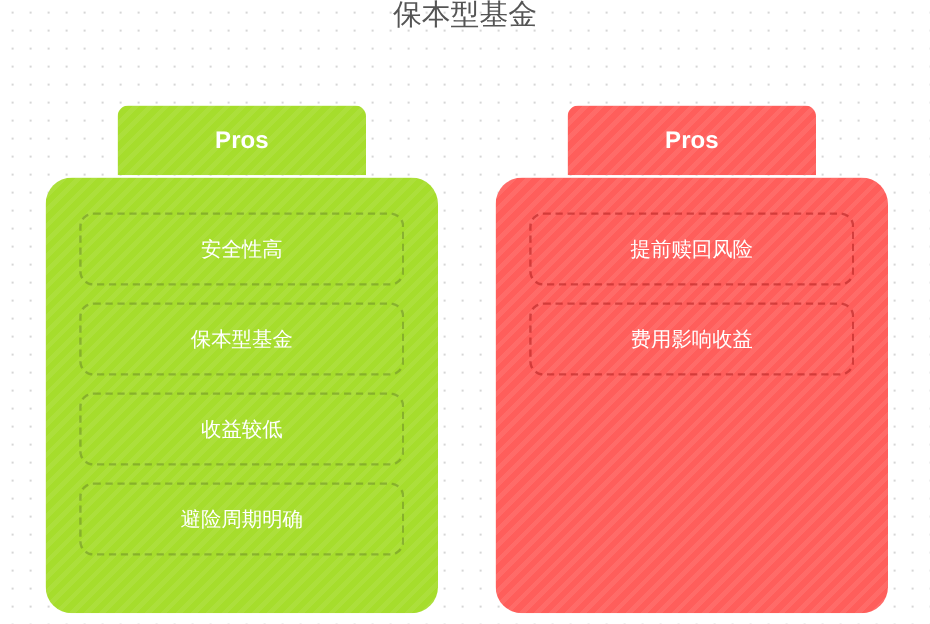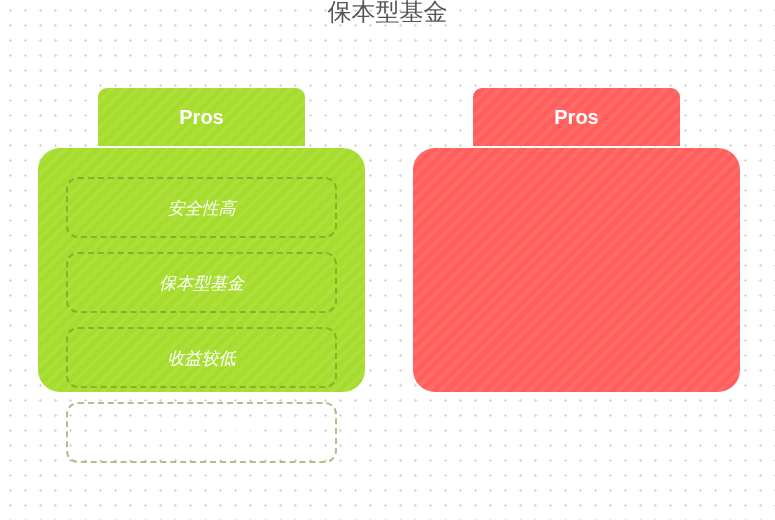--- a/index.html
+++ b/index.html
@@ -17,24 +17,23 @@
     text-align: center; font-size: 24px; color: #555555;
     line-height: 32px;
   }
   .tab {
     position: absolute; top: 88px; width: 207px; height: 58px;
     border-radius: 9px 9px 0 0;
     color: #ffffff; font-family: "Liberation Sans", sans-serif;
     font-weight: bold; font-size: 20px; text-align: center; line-height: 58px;
   }
   .panel {
-    position: absolute; top: 148px; width: 327px; height: 244px;
+    position: absolute; top: 148px; width: 327px; height: 363px;
     border-radius: 22px;
     padding-top: 29px;
-    font-style: italic;
   }
   .pros-bg {
     background-color: #a6dd2c;
     background-image: repeating-linear-gradient(135deg, rgba(255,255,255,0.07) 0px, rgba(255,255,255,0.07) 4px, transparent 4px, transparent 9px);
   }
   .cons-bg {
     background-color: #ff5e5b;
     background-image: repeating-linear-gradient(135deg, rgba(255,255,255,0.08) 0px, rgba(255,255,255,0.08) 4px, transparent 4px, transparent 9px);
   }
   .item {
@@ -53,13 +52,15 @@
 <div class="tab pros-bg" style="left:98px;">Pros</div>
 <div class="panel pros-bg" style="left:38px;">
   <div class="item">安全性高</div>
   <div class="item">保本型基金</div>
   <div class="item">收益较低</div>
   <div class="item">避险周期明确</div>
 </div>
 
 <div class="tab cons-bg" style="left:473px;">Pros</div>
 <div class="panel cons-bg" style="left:413px;">
+  <div class="item">提前赎回风险</div>
+  <div class="item">费用影响收益</div>
 </div>
 
 </body></html>

